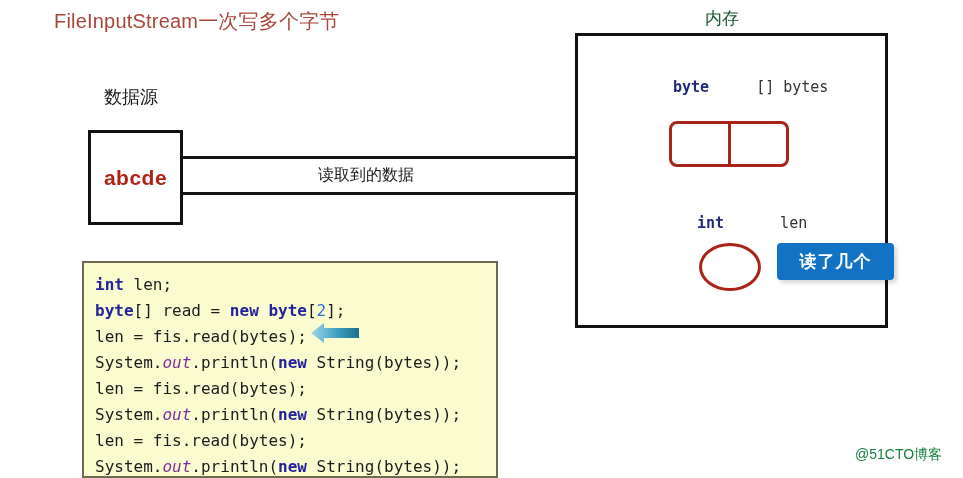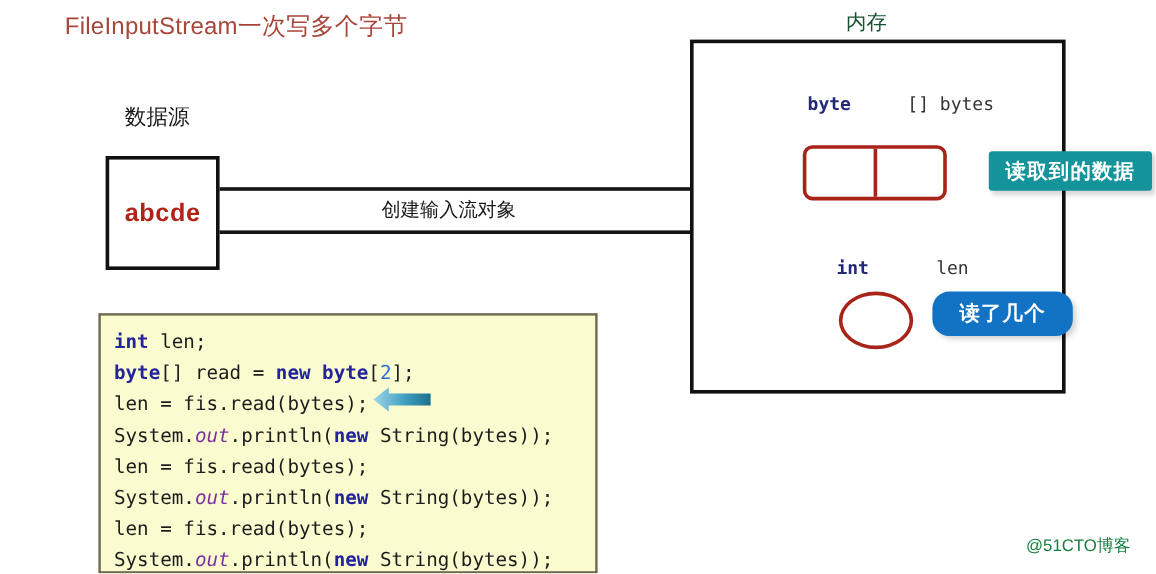--- a/index.html
+++ b/index.html
@@ -191,21 +191,21 @@
     height: 33px;
     background: #14949a;
     border-radius: 3px;
   }
   #badge-read-count {
     left: 777px;
     top: 243px;
     width: 117px;
     height: 37px;
     background: #1273c4;
-    border-radius: 14px;
+    border-radius: 4px;
   }
 
   
   #code-block {
     position: absolute;
     left: 82px;
     top: 261px;
     width: 416px;
     height: 217px;
     background: #fbfbd0;
@@ -262,42 +262,41 @@
   <div id="slide-title">FileInputStream一次写多个字节</div>
 
   <div id="datasource-label">数据源</div>
   <div id="datasource-box">
     <div id="datasource-text">abcde</div>
   </div>
 
   <div id="pipe">
     <div id="pipe-line-top"></div>
     <div id="pipe-line-bottom"></div>
-    <div id="pipe-label">创建输入流对象</div>
+    <div id="pipe-label">读取到的数据</div>
   </div>
 
   <div id="memory-label">内存</div>
   <div id="memory-box"></div>
 
   <div class="decl" id="bytes-decl">
     <span class="kw">byte</span><span class="id">[] bytes</span>
   </div>
 
   <div id="byte-array">
     <div class="byte-cell"></div>
     <div class="byte-cell"></div>
   </div>
 
   <div class="decl" id="len-decl">
     <span class="kw">int</span><span class="id"> len</span>
   </div>
 
   <div id="len-oval"></div>
 
-  <div class="badge" id="badge-read-data">读取到的数据</div>
   <div class="badge" id="badge-read-count">读了几个</div>
 
   <div id="code-block">
       <div class="code-line"><span class="kw">int</span><span> len;</span></div>
       <div class="code-line"><span class="kw">byte</span><span>[] read = </span><span class="kw">new</span><span> </span><span class="kw">byte</span><span>[</span><span class="num">2</span><span>];</span></div>
       <div class="code-line"><span>len = fis.read(bytes);</span></div>
       <div class="code-line"><span>System.</span><span class="fld">out</span><span>.println(</span><span class="kw">new</span><span> String(bytes));</span></div>
       <div class="code-line"><span>len = fis.read(bytes);</span></div>
       <div class="code-line"><span>System.</span><span class="fld">out</span><span>.println(</span><span class="kw">new</span><span> String(bytes));</span></div>
       <div class="code-line"><span>len = fis.read(bytes);</span></div>

